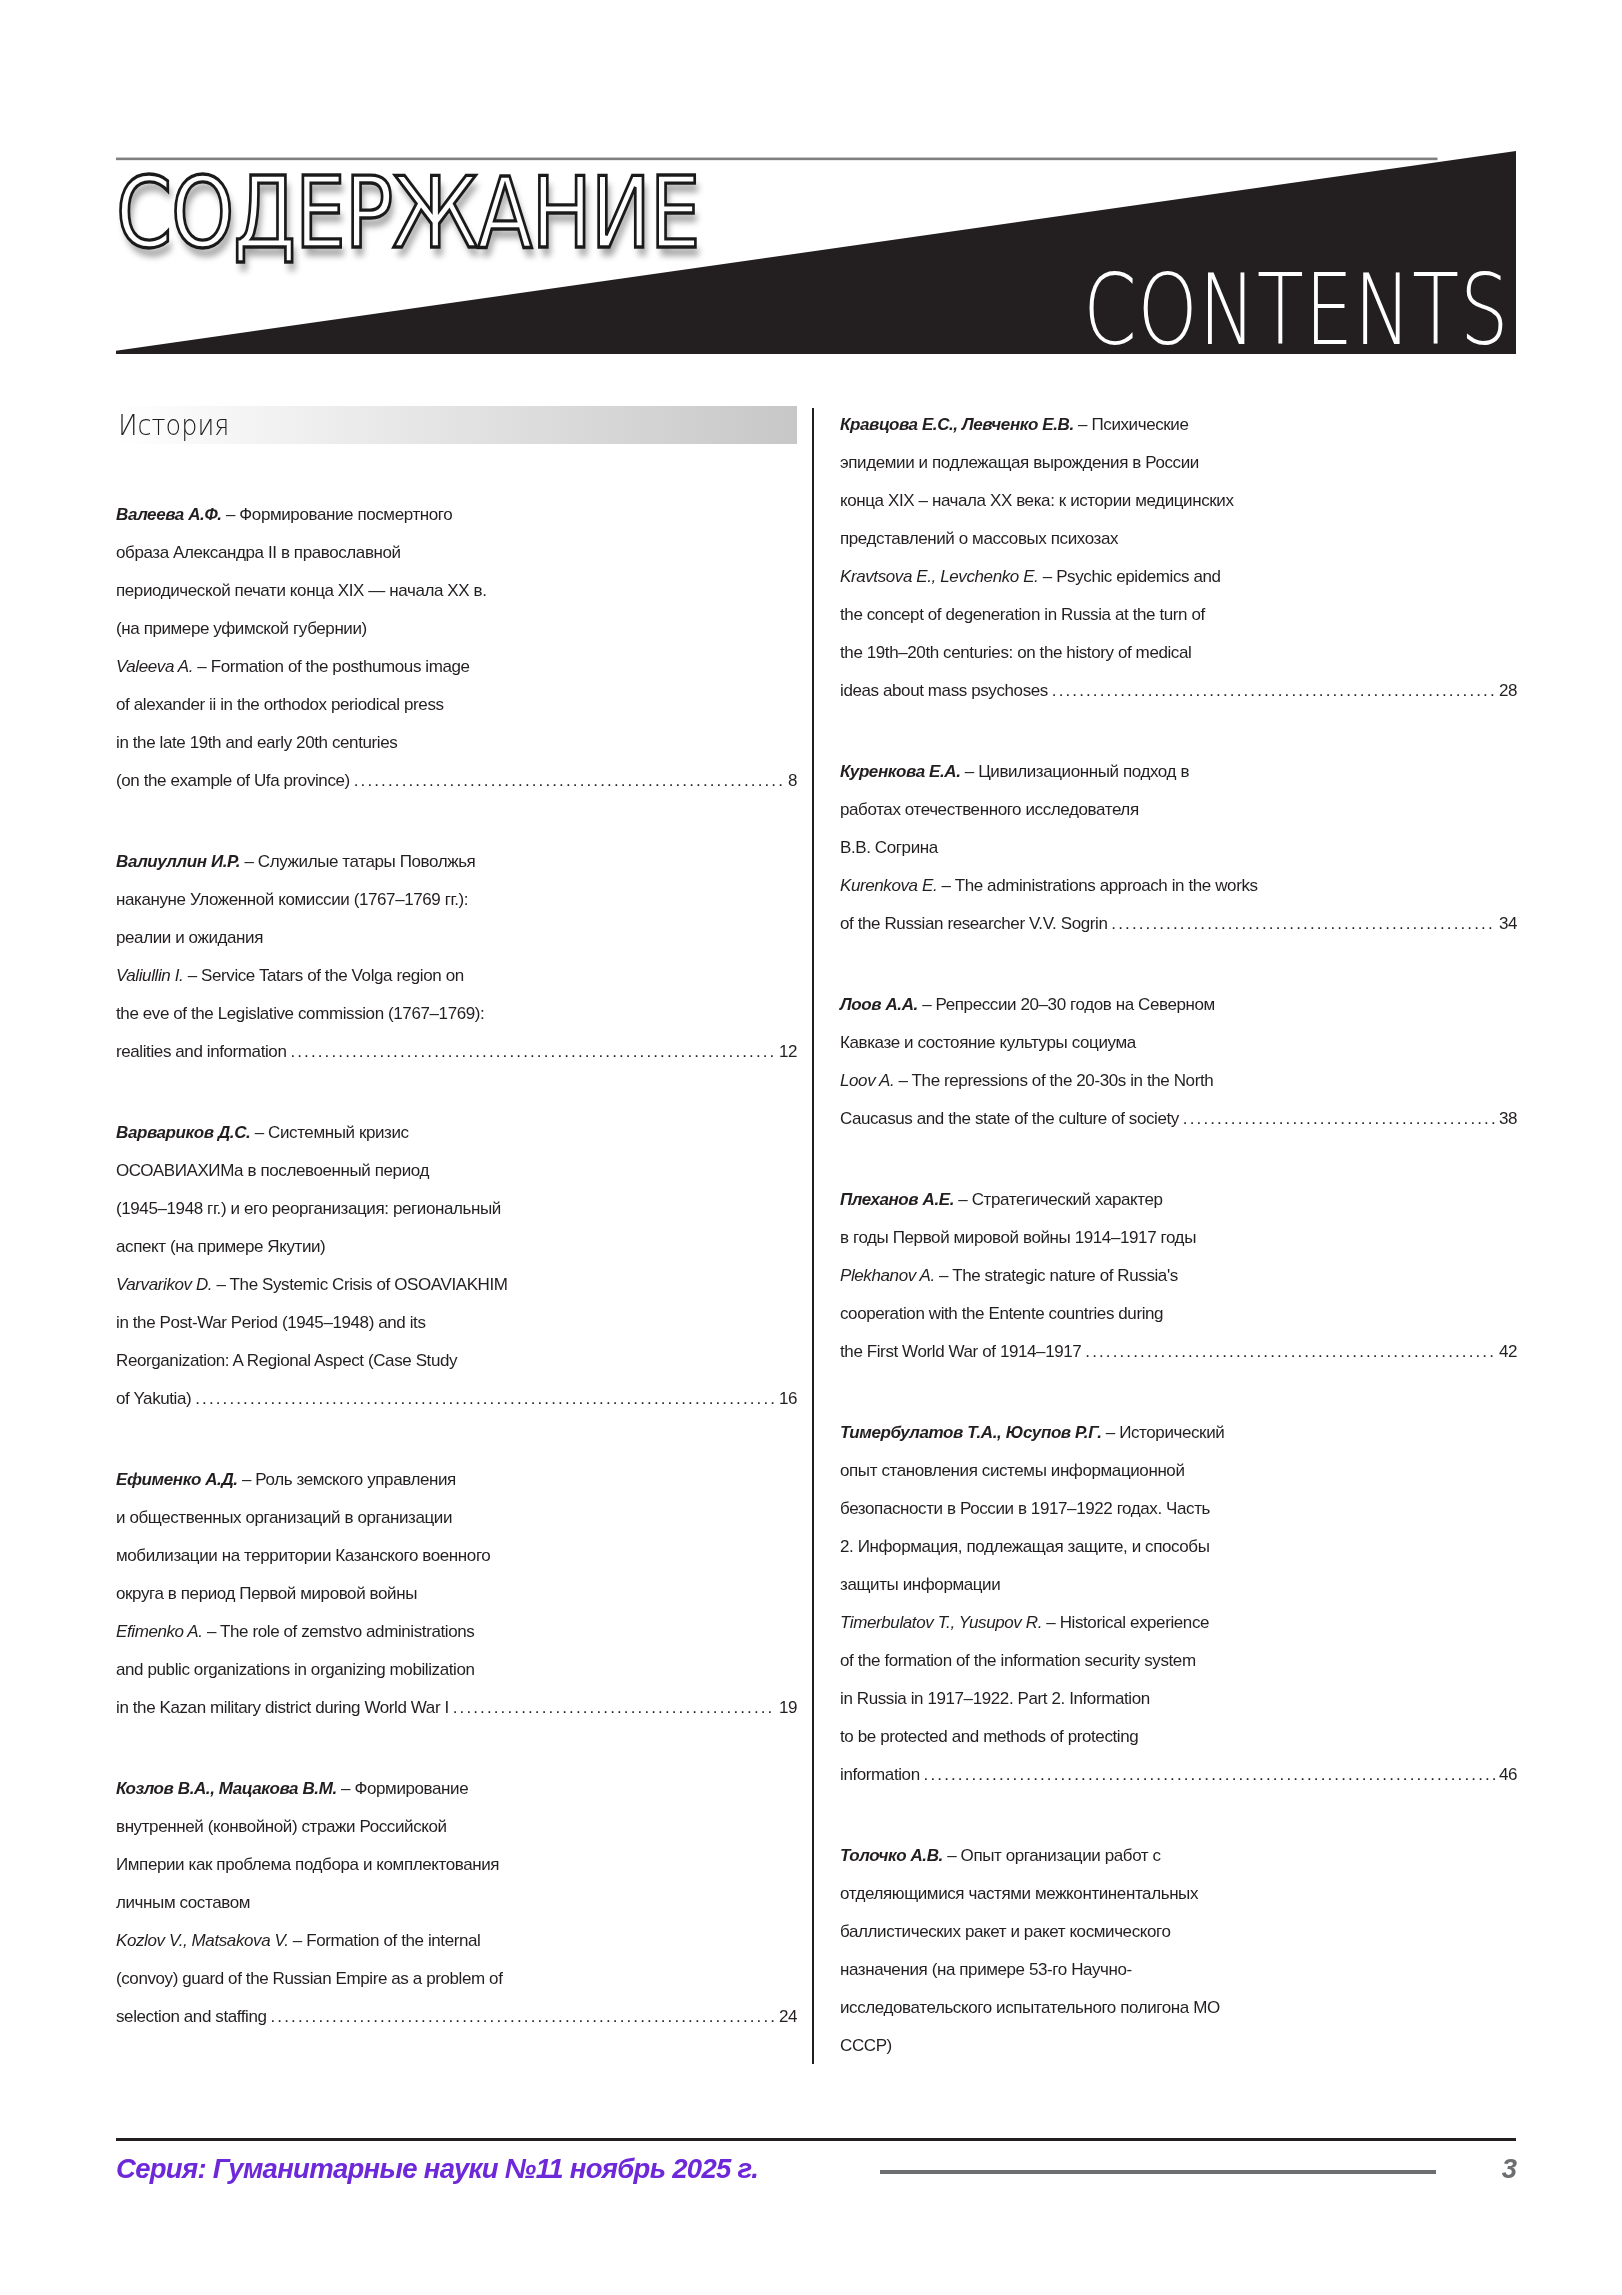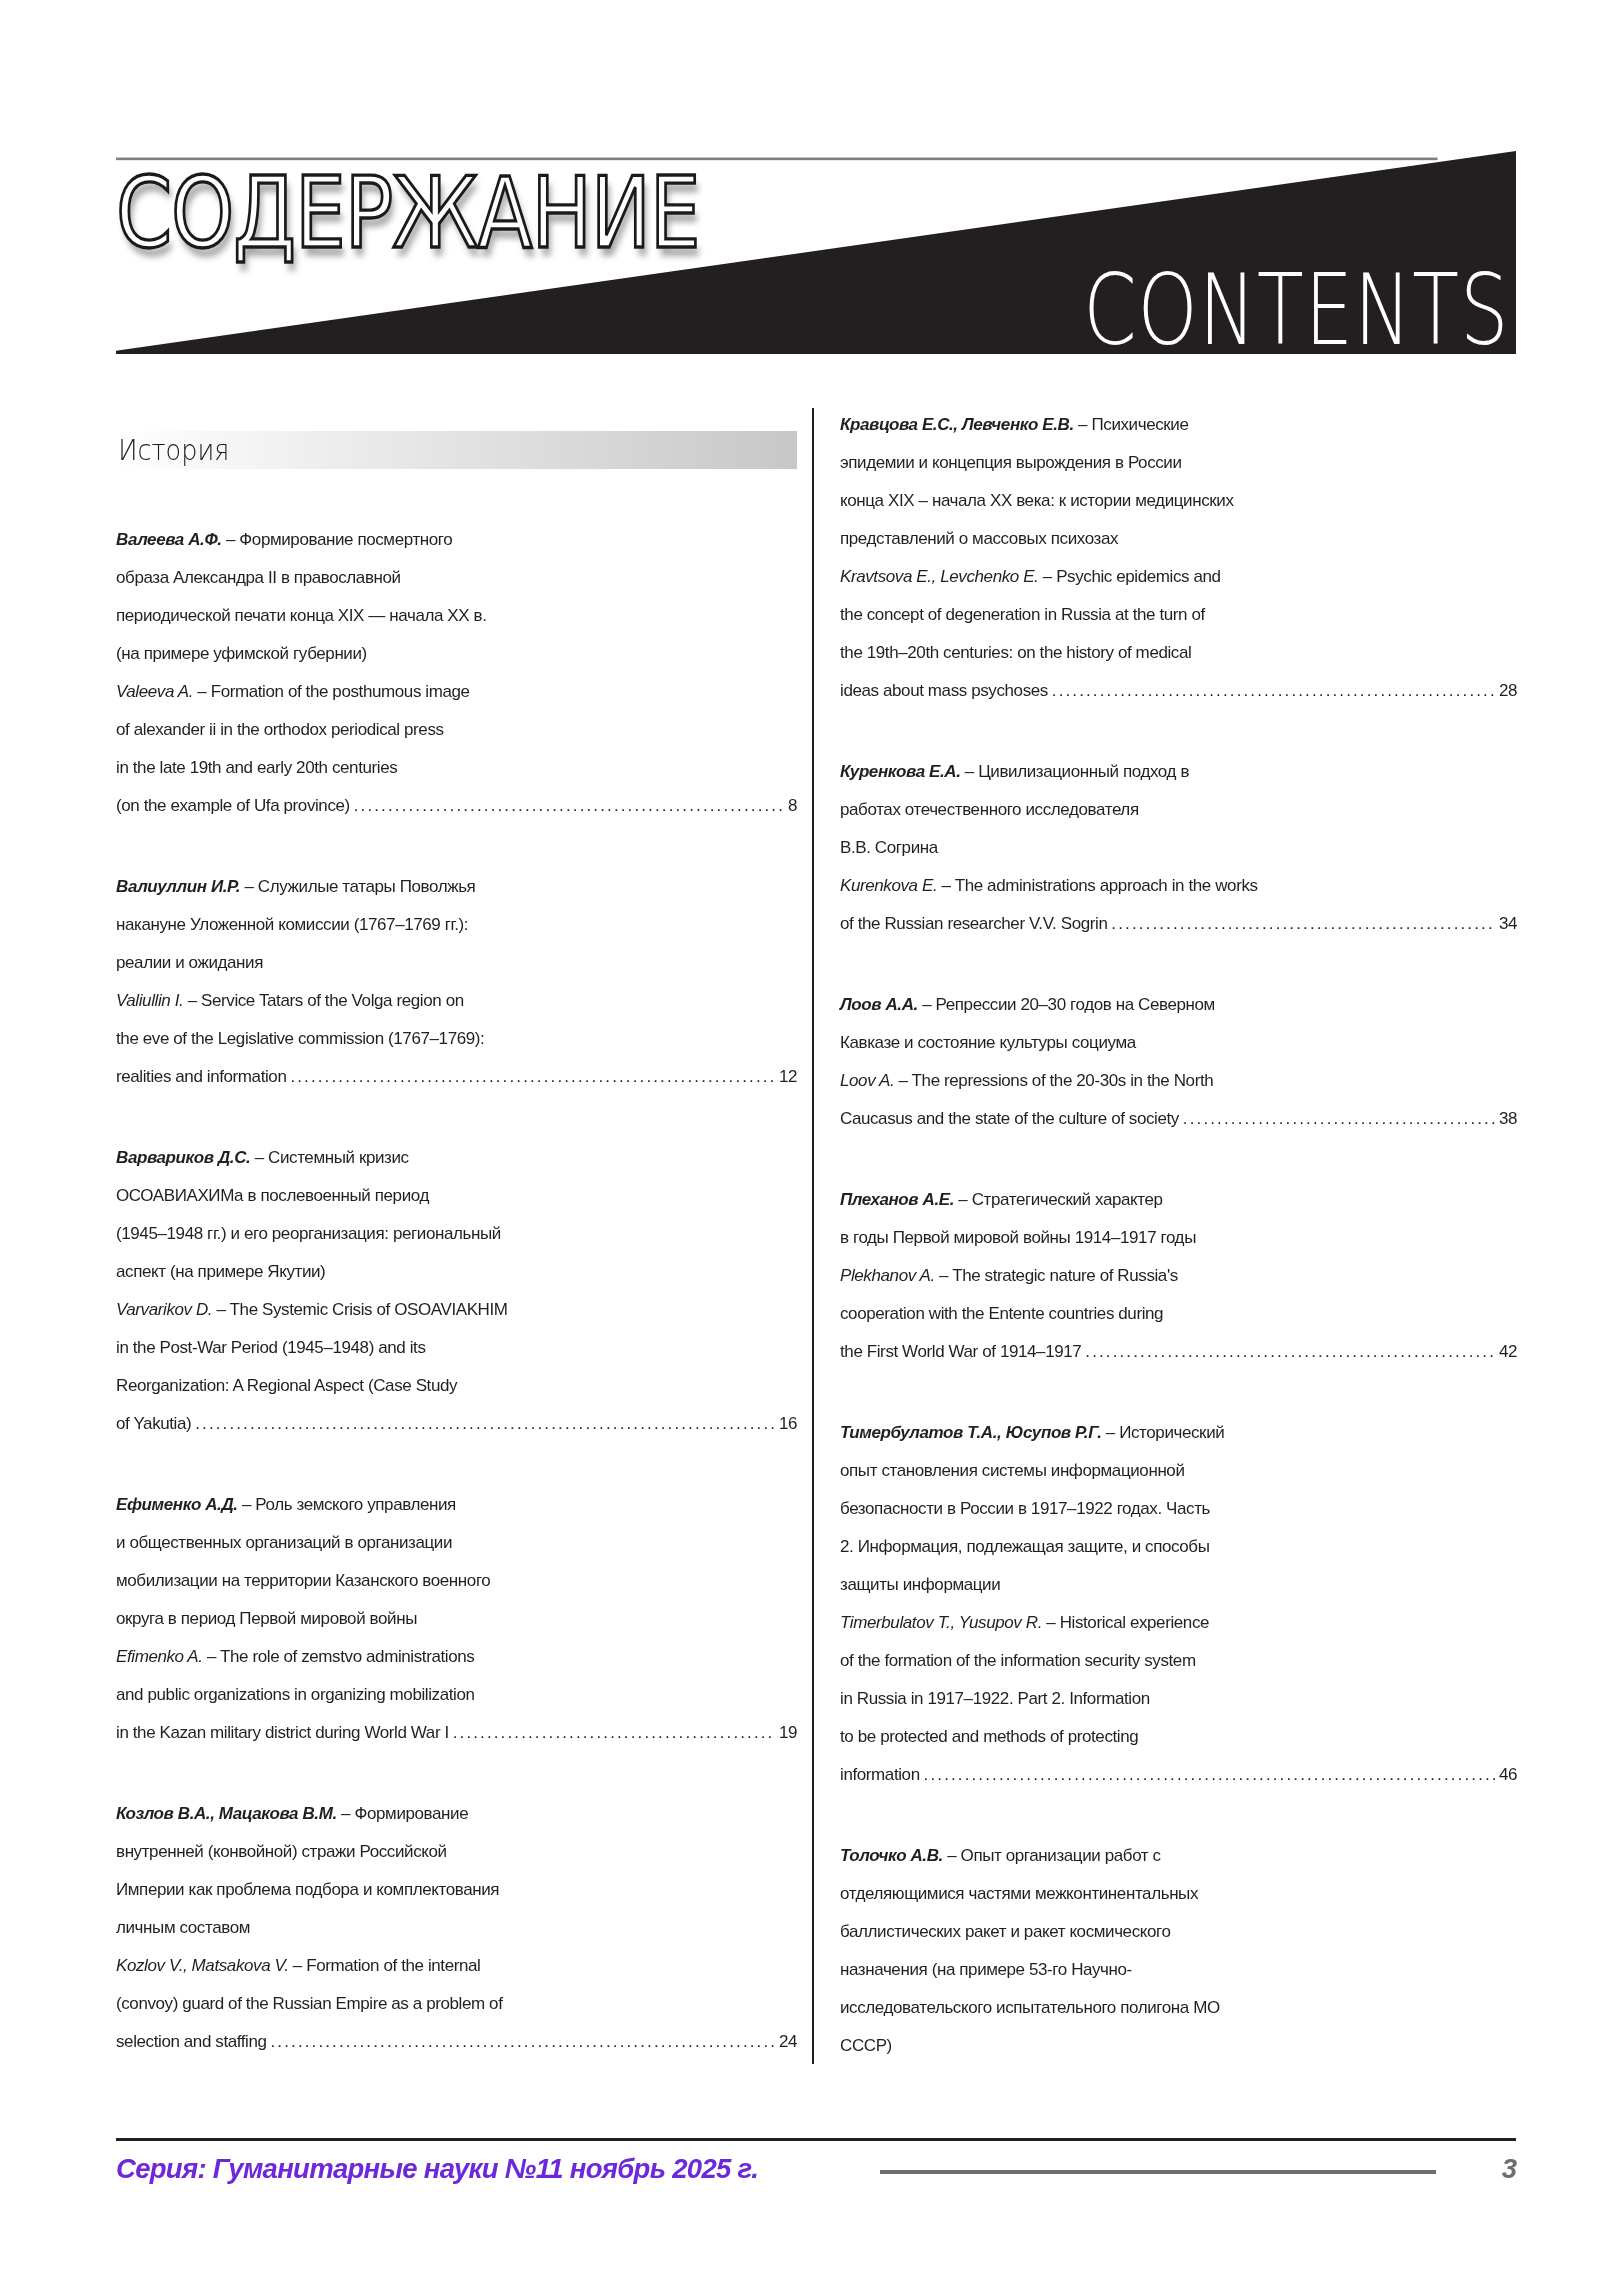--- a/index.html
+++ b/index.html
@@ -14,21 +14,21 @@
               color: #ffffff; -webkit-text-stroke: 3.3px #1a1a1a;
               letter-spacing: -1.3px; transform: scaleX(0.82); transform-origin: left top;
               text-shadow: 3.9px 9.2px 6.5px rgba(0,0,0,0.35); white-space: nowrap; }
   .title-en { position: absolute; right: 6.5px; top: 110px; font-size: 98px; line-height: 98px;
               font-family: "DejaVu Sans", sans-serif; font-weight: 200; color: #ffffff;
               transform: scaleX(0.78); transform-origin: right top; white-space: nowrap;
               letter-spacing: 1.3px; }
 
   
   .col { position: absolute; top: 406px; width: 681px; }
-  .col-left  { left: 116px; margin-top: 25px; }
+  .col-left  { left: 116px; }
   .col-right { left: 840px; top: 406px; width: 677px; }
   .divider { position: absolute; left: 812px; top: 408px; width: 2px; height: 1656px; background: #231f20; }
 
   .section-heading { height: 38px; margin-bottom: 52px;
                      background: linear-gradient(to right, #ffffff 0%, #ebebeb 35%, #c7c7c8 100%);
                      display: flex; align-items: center; }
   .section-heading span { font-family: "DejaVu Sans", sans-serif; font-weight: 200;
                           font-size: 29px; padding-left: 2.6px; color: #1d1d1b;
                           transform: scaleX(0.88); transform-origin: left center; display: inline-block; }
 
@@ -154,21 +154,21 @@
           <span class="page">24</span>
         </span>
       </p>
     </div>
   </div>
 
 <div class="col col-right" id="col-right">
     <div class="entry">
       <p>
         <span class="line"><span class="auth-ru">Кравцова Е.С., Левченко Е.В.</span><span> – Психические</span></span>
-        <span class="line"><span>эпидемии и концепция вырождения в России</span></span>
+        <span class="line"><span>эпидемии и подлежащая вырождения в России</span></span>
         <span class="line"><span>конца XIX – начала XX века: к истории медицинских</span></span>
         <span class="line"><span>представлений о массовых психозах</span></span>
       </p>
       <p>
         <span class="line"><span class="auth-en">Kravtsova E., Levchenko E.</span><span> – Psychic epidemics and</span></span>
         <span class="line"><span>the concept of degeneration in Russia at the turn of</span></span>
         <span class="line"><span>the 19th–20th centuries: on the history of medical</span></span>
         <span class="last-line">
           <span class="txt">ideas about mass psychoses</span>
           <span class="dots"></span>

